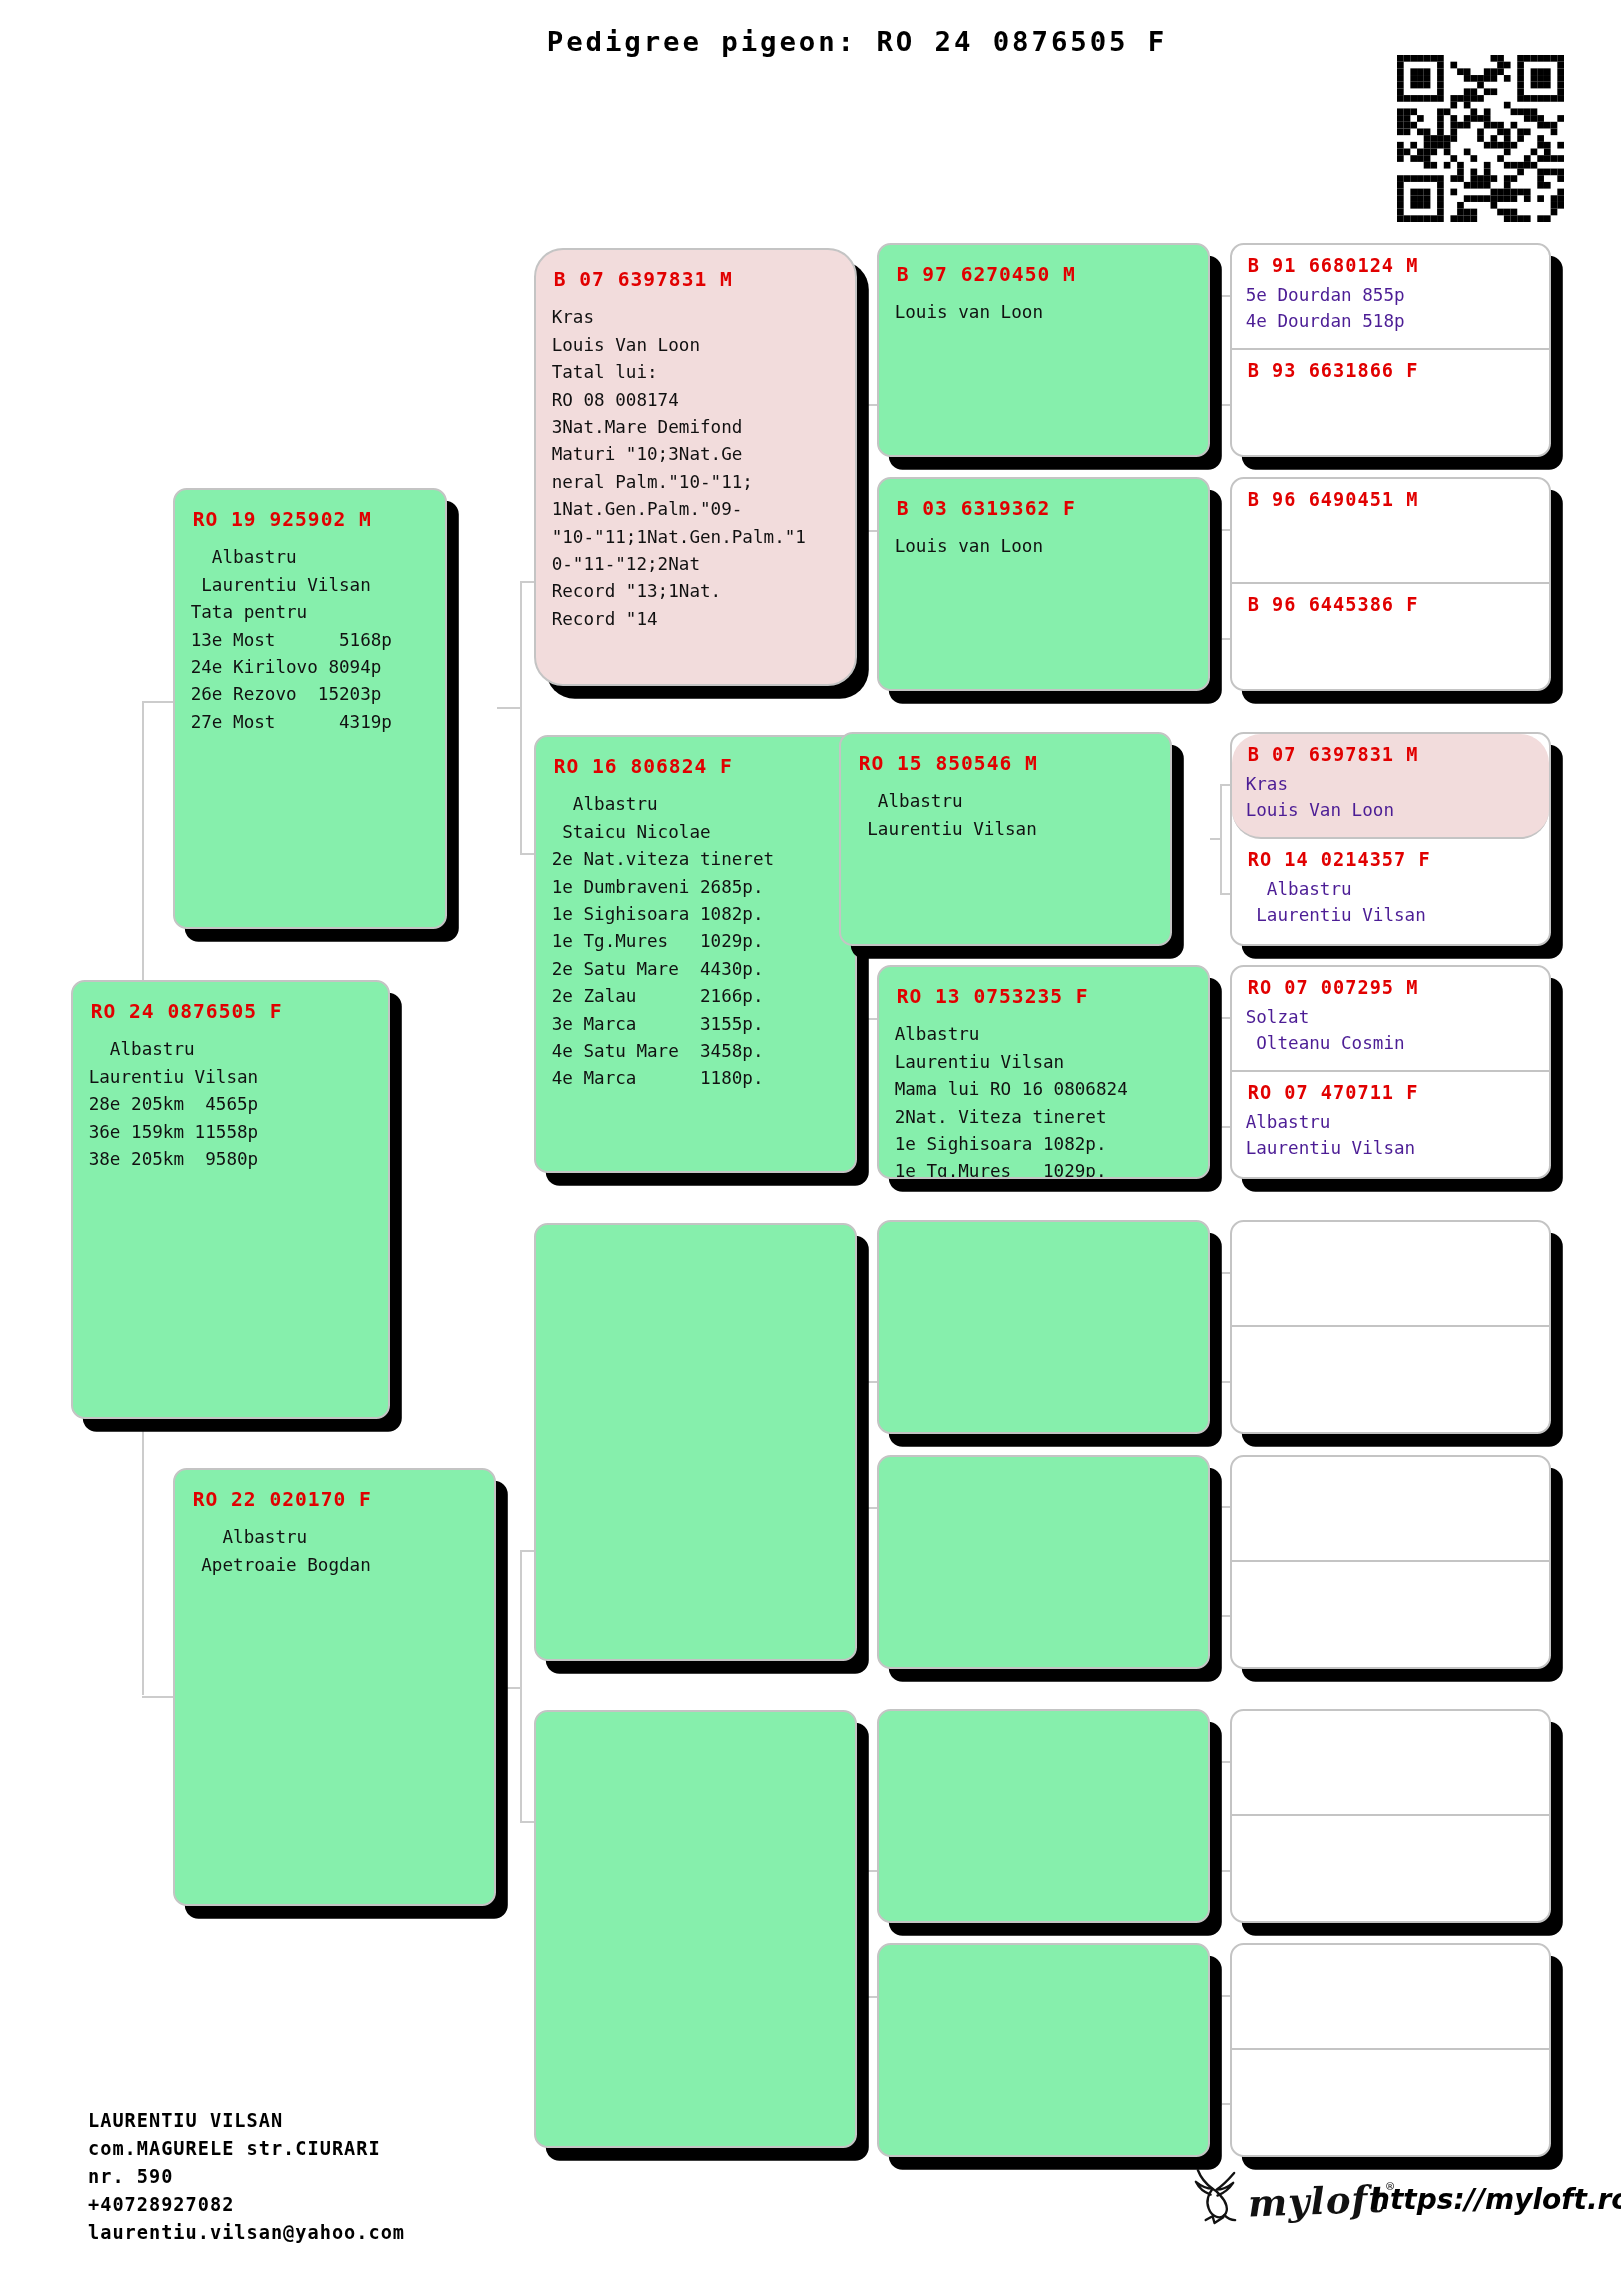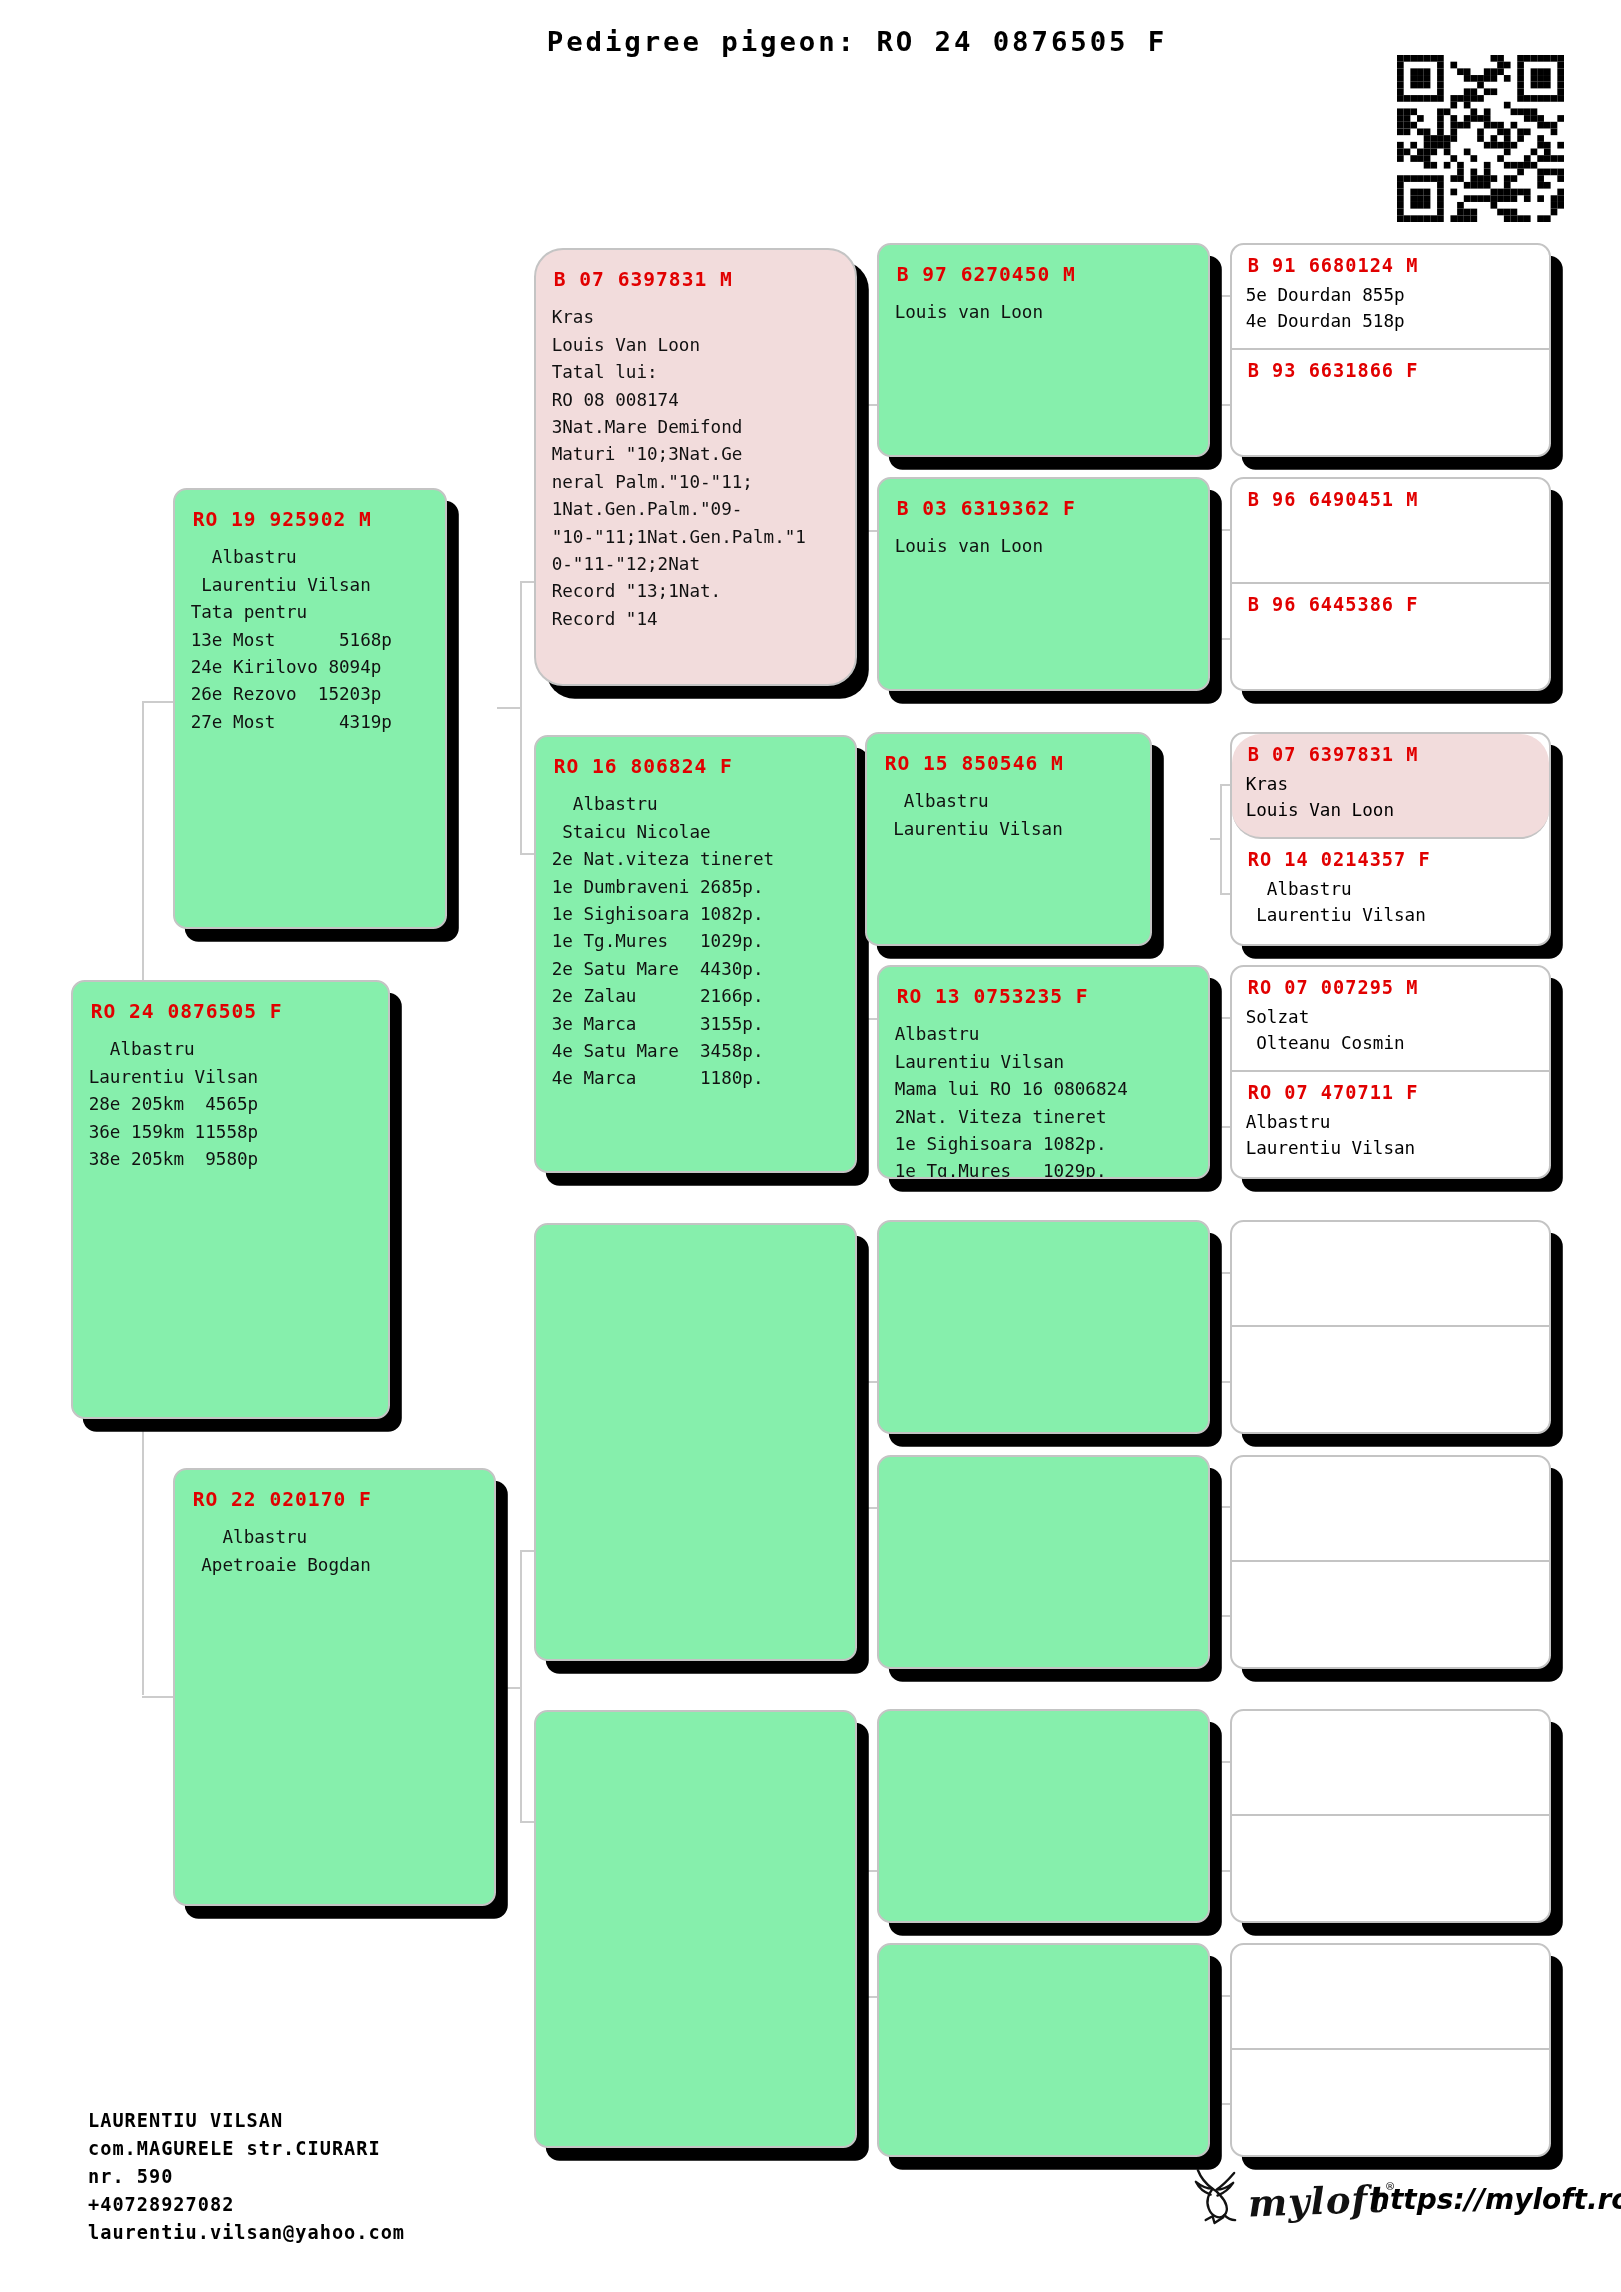--- a/index.html
+++ b/index.html
@@ -30,21 +30,21 @@
   .pair{
     position:absolute;background:#fff;border:2px solid #c4c4c4;border-radius:13.7px;
     box-shadow:11.8px 12.7px 0 0 #000;box-sizing:border-box;overflow:hidden;padding:0;
   }
   .half{box-sizing:border-box;height:105px;padding:3.9px 13.7px;overflow:hidden;}
   .half.top{border-bottom:2px solid #c4c4c4;}
   .half .id{
     color:#e10000;font-weight:bold;font-size:18.6px;letter-spacing:1px;
     margin:5.9px 0 5.9px 2px;white-space:pre;
   }
-  .half .body{font-size:17.6px;line-height:26.5px;white-space:pre;color:#000000;}
+  .half .body{font-size:17.6px;line-height:26.5px;white-space:pre;color:#4c1d95;}
   .half.pink{background:#f2dcdc;}
   
   .connector{position:absolute;background:#cccccc;}
   
   .contact{
     position:absolute;left:88px;top:2107px;font-weight:bold;font-size:18.6px;
     line-height:28px;white-space:pre;letter-spacing:1px;color:#000;
   }
   .logo{position:absolute;left:1189px;top:2168px;display:flex;align-items:center;}
   .brand{
@@ -490,21 +490,21 @@
 <div class="box" style="left:534px;top:1710px;width:323px;height:438px"></div>
 
 <div class="box" style="left:877px;top:243px;width:333px;height:214px">
   <div class="id">B 97 6270450 M</div>
   <div class="body">Louis van Loon</div>
 </div>
 <div class="box" style="left:877px;top:477px;width:333px;height:214px">
   <div class="id">B 03 6319362 F</div>
   <div class="body">Louis van Loon</div>
 </div>
-<div class="box" style="left:865px;top:732px;width:287px;height:214px">
+<div class="box" style="left:839px;top:732px;width:333px;height:214px">
   <div class="id">RO 15 850546 M</div>
   <div class="body">  Albastru
  Laurentiu Vilsan</div>
 </div>
 <div class="box" style="left:877px;top:965px;width:333px;height:214px">
   <div class="id">RO 13 0753235 F</div>
   <div class="body">Albastru
 Laurentiu Vilsan
 Mama lui RO 16 0806824
 2Nat. Viteza tineret

